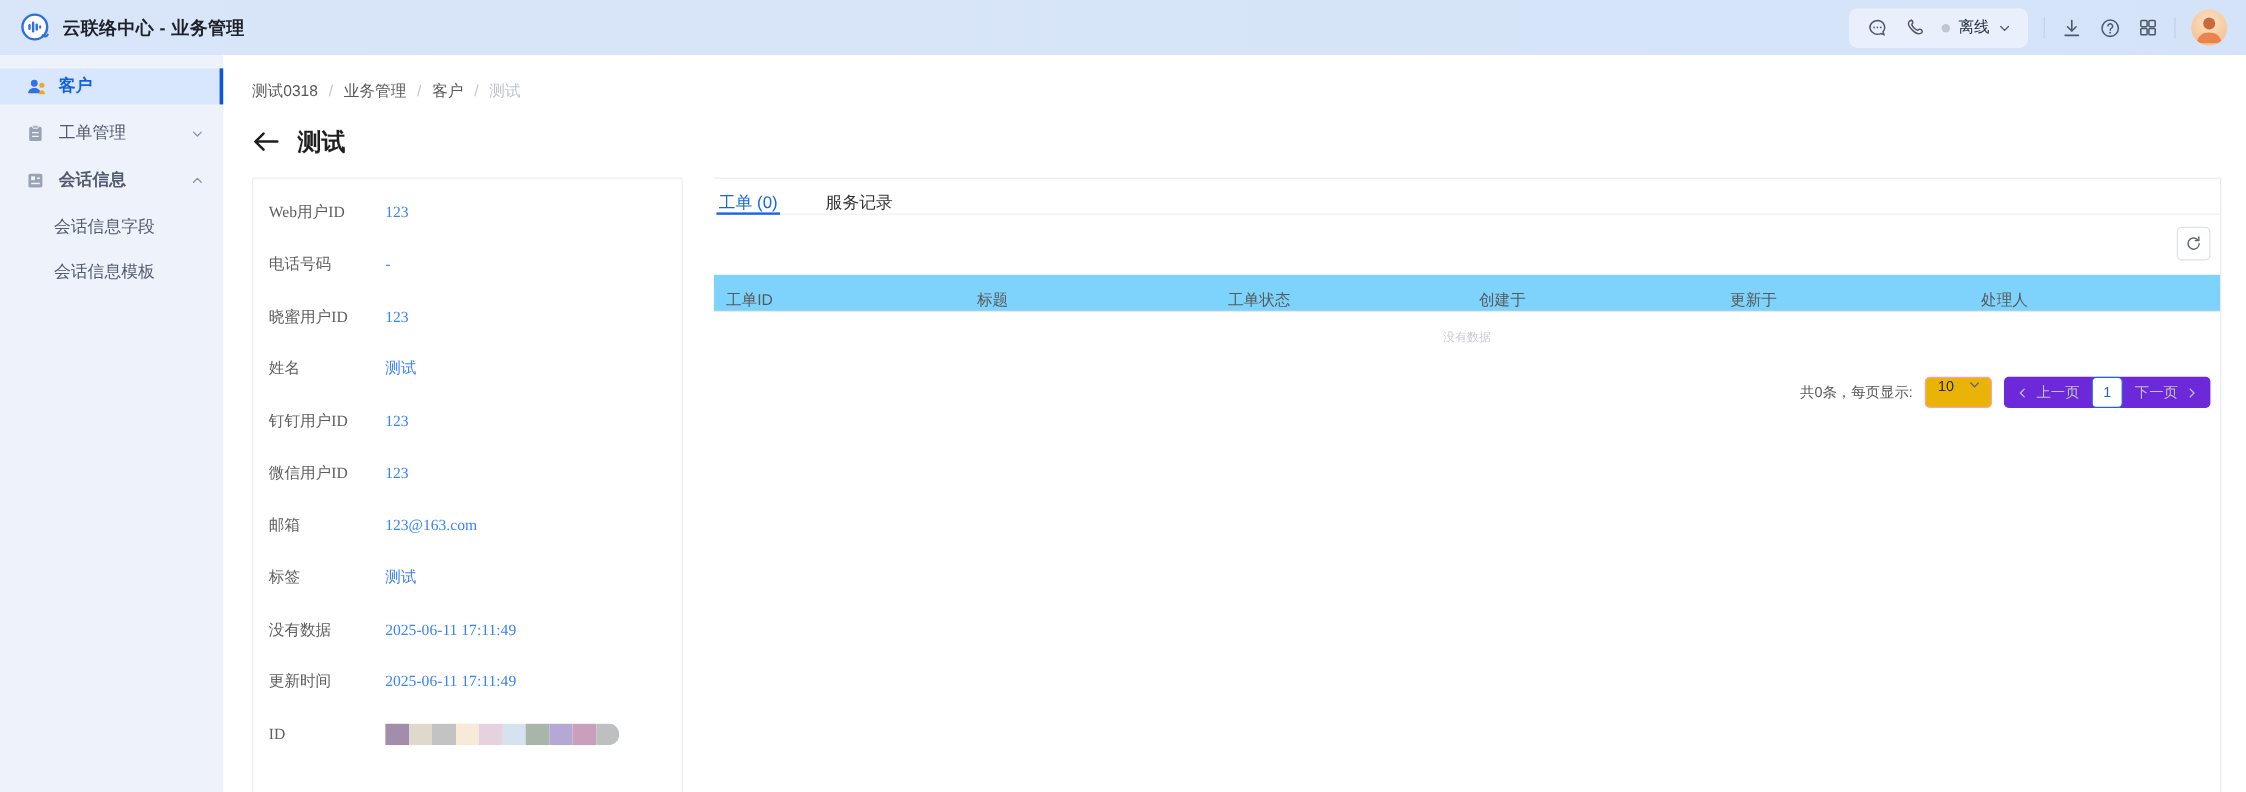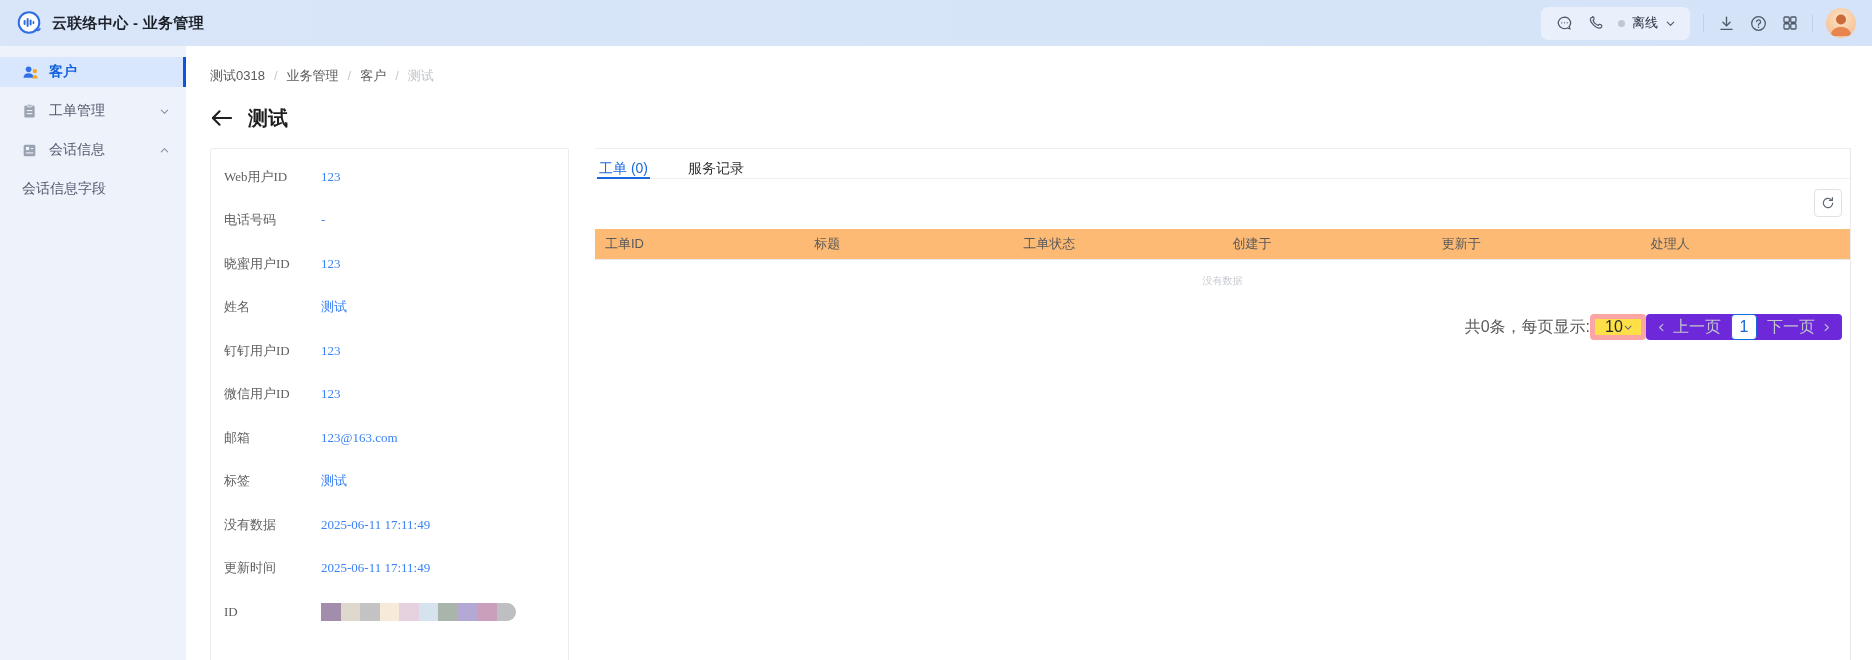--- a/index.html
+++ b/index.html
@@ -30,23 +30,23 @@
 
   
   .sidebar { width:186px; flex:0 0 186px; background:#eef2fa; padding-top:11px; }
   .s-item { height:30px; display:flex; align-items:center; padding-left:22px;
     margin-bottom:9px; font-size:14px; color:#515a6e; position:relative; cursor:pointer; }
   .s-item .s-icon { width:17px; display:flex; margin-right:10px; }
   .s-item.active { background:#d8e7fd; color:#1563dc; font-weight:600; }
   .s-item.active::after { content:""; position:absolute; right:0; top:0; width:3px;
     height:30px; background:#0d55da; }
   .s-chevron { position:absolute; right:16px; display:flex; }
-  .s-sub { height:30px; display:flex; align-items:center; padding-left:22px;
+  .s-sub { height:30px; display:flex; align-items:center; padding-left:45px;
     margin-bottom:8px; font-size:14px; color:#515a6e; cursor:pointer; }
-  .s-item:nth-of-type(3){ margin-bottom:9px; }
+  .s-item:nth-of-type(3){ margin-bottom:9px;font-weight:bold; }
   .s-sub:first-of-type { margin-top:10px; }
 
   
   .main { flex:1; background:#fff; padding:21px 0 0 24px; min-width:0; }
   .breadcrumb { display:flex; align-items:center; font-size:13px; color:#595959; line-height:18px; }
   .bc-item { cursor:pointer; }
   .bc-sep { color:#c4c8cf; margin:0 9px; }
   .bc-current { color:#bfc3c9; }
 
   .title-row { display:flex; align-items:center; gap:15px; margin-top:19px; height:28px; }
@@ -72,29 +72,29 @@
   .tab { display:flex; align-items:flex-end; font-size:14px; color:#333; cursor:pointer;
     position:relative; padding:0 2px; }
   .tab.active { color:#1668dc; }
   .tab.active::after { content:""; position:absolute; left:0; right:0; bottom:-1px;
     height:2px; background:#1668dc; }
 
   .toolbar { height:38px; display:flex; justify-content:flex-end; padding:10px 8px 0 0; }
   .refresh-btn { width:28px; height:28px; border:1px solid #dfe1e5; border-radius:4px;
     background:#fff; display:flex; align-items:center; justify-content:center; cursor:pointer; }
 
-  .table-header { margin-top:12px; height:31px; background:#fdba74; display:flex;
-    align-items:center; border-bottom:1px solid #e9e9eb; }
+  .table-header { margin-top:12px; height:31px; background:#7dd3fc; display:flex;
+    align-items:flex-end; border-bottom:1px solid #e9e9eb; }
   .th-cell { flex:1; font-size:13px; color:#595959; padding-left:10px; }
   .empty-state { text-align:center; font-size:10px; color:#c8ccd3; padding:14px 0 20px; }
 
-  .pagination { display:flex; justify-content:flex-end; align-items:center; 
-    padding-right:8px; margin-top:6px; font-size:16px; color:#595959; }
-  .page-size-select { width:56px; height:26px; border:5px solid #fca5a5; border-radius:4px;
-    background:#fde047; display:flex; align-items:center; justify-content:space-between;
+  .pagination { display:flex; justify-content:flex-end; align-items:center; gap:10px;
+    padding-right:8px; margin-top:6px; font-size:12px; color:#595959; }
+  .page-size-select { width:56px; height:26px; border:1px solid #fca5a5; border-radius:4px;
+    background:#eab308; display:flex; justify-content:space-between;
     padding:0 8px 0 10px; color:#262626; cursor:pointer; }
   .pager { display:flex; align-items:flex-end; background:#6d28d9; border-radius:4px;
     height:26px; overflow:hidden; }
   .pager-btn { display:flex; align-items:center; gap:6px; color:#c0c4cc; padding:0 10px;
     height:26px; cursor:pointer; }
   .page-current { min-width:26px; height:26px; background:#fff; border:1px solid #1668dc;
     border-radius:4px; color:#1668dc; display:flex; align-items:center; justify-content:center;
     cursor:pointer; }
 </style>
 </head>
@@ -223,20 +223,23 @@
         <span>会话信息</span>
         <span class="s-chevron">
           <svg width="11" height="11" viewBox="0 0 24 24" fill="none" stroke="#8a93a6" stroke-width="2.4" stroke-linecap="round" stroke-linejoin="round">
               <polyline points="5 15 12 8 19 15"></polyline>
             </svg>
         </span>
       </div>
 
       <div class="s-sub">
         <span>会话信息字段</span>
+      </div>
+      <div class="s-sub">
+        <span>会话信息模板</span>
       </div>
     </aside>
 
     <main class="main">
       <div class="breadcrumb">
         <span class="bc-item">测试0318</span>
         <span class="bc-sep">/</span>
         <span class="bc-item">业务管理</span>
         <span class="bc-sep">/</span>
         <span class="bc-item">客户</span>

